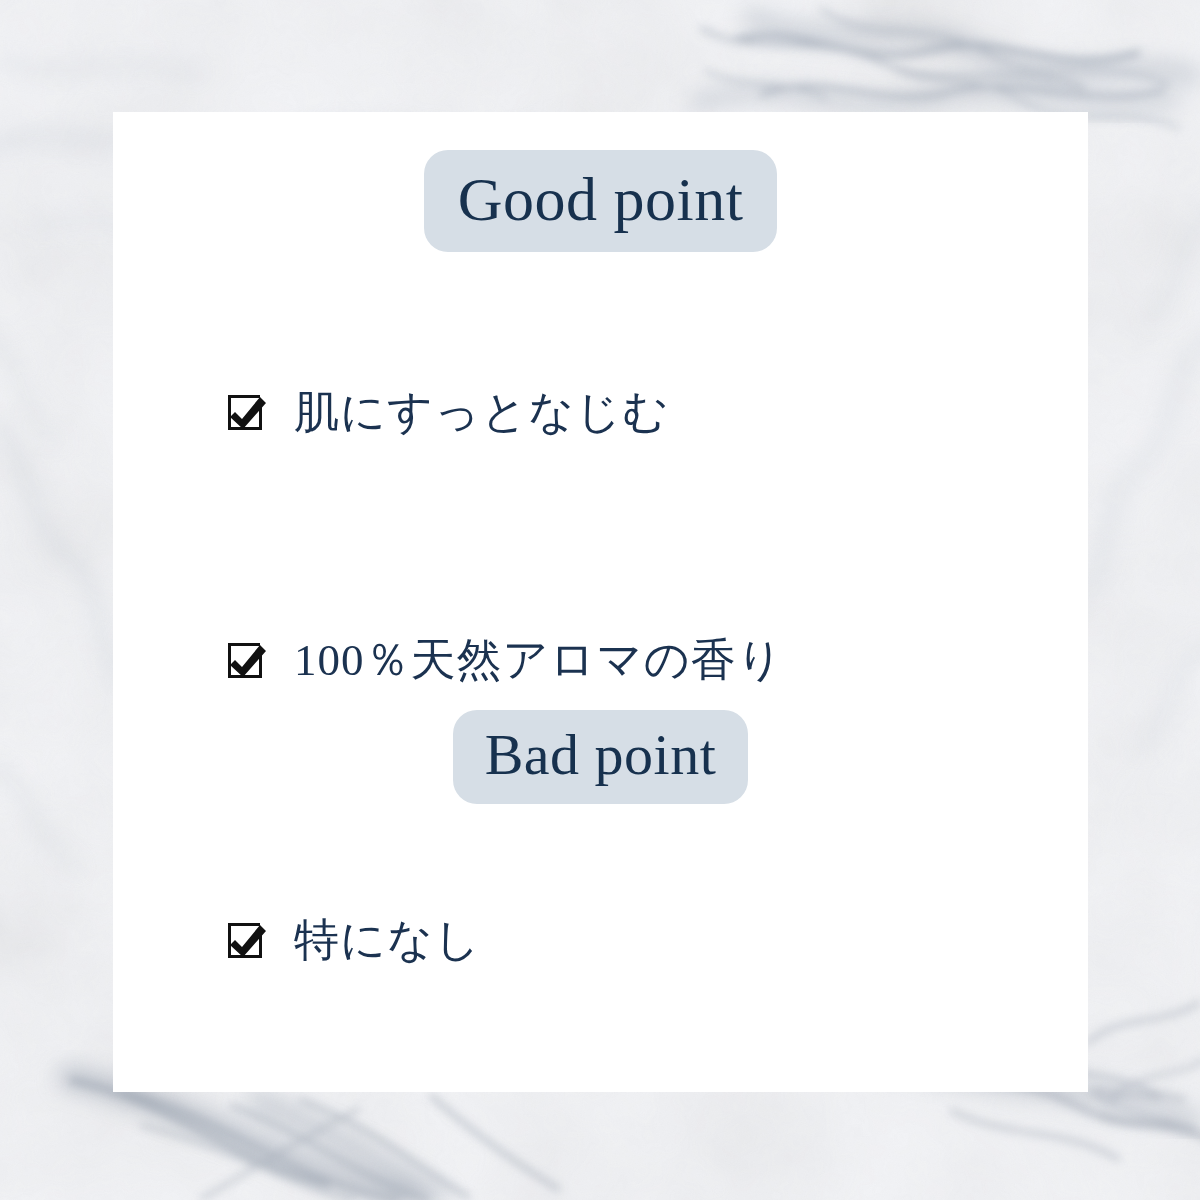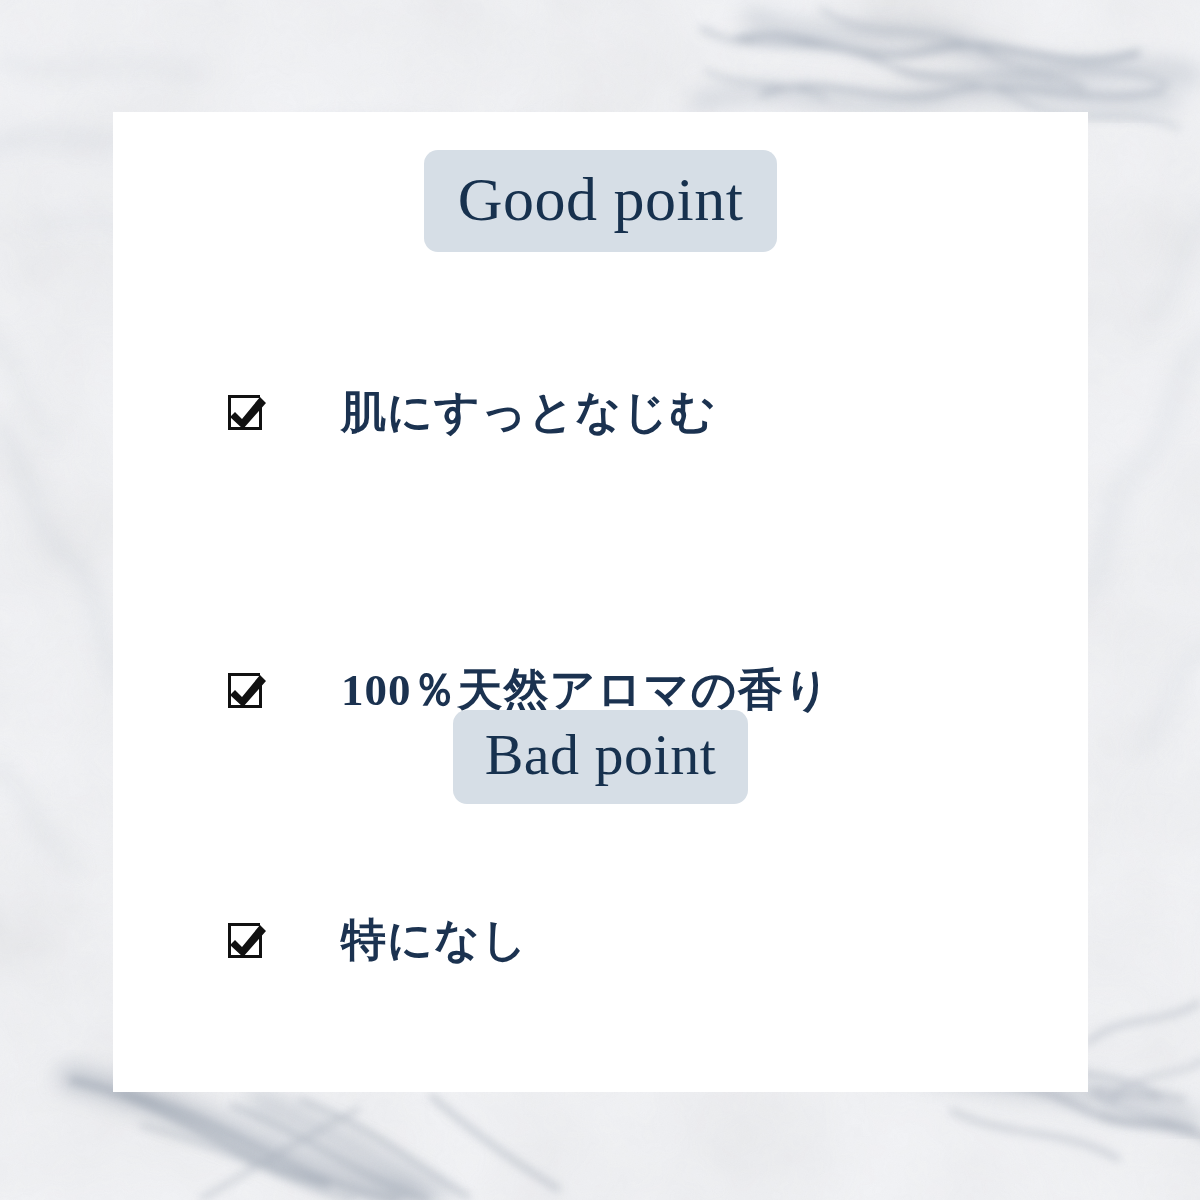--- a/index.html
+++ b/index.html
@@ -68,21 +68,21 @@
   .pill-row {
     position: absolute;
     left: 0;
     width: 975px;
     display: flex;
     justify-content: center;
   }
   .pill {
     display: inline-block;
     background: #d6dee6;
-    border-radius: 14px;
+    border-radius: 24px;
     color: #17314e;
     font-family: "Liberation Serif", "DejaVu Serif", serif;
     letter-spacing: 0.5px;
     white-space: nowrap;
   }
   .pill-good {
     font-size: 62px;
     line-height: 1.0;
     padding: 18px 34px 22px 34px;
   }
@@ -91,22 +91,21 @@
     line-height: 1.0;
     padding: 16px 32px 20px 32px;
   }
 
   
   .row {
     position: absolute;
     left: 108px;
     display: flex;
     align-items: center;
-    gap: 68px;
-    font-weight: bold;
+    gap: 21px;
   }
   .cb {
     flex: 0 0 auto;
     width: 52px;
     height: 52px;
     position: relative;
     display: block;
   }
   .cb svg {
     display: block;
@@ -231,21 +230,21 @@
           <svg viewBox="0 0 52 52" aria-hidden="true">
             <path d="M6 7 H40 V16 L33 23 V40 H10 V13 H29 L35 7 Z M6 7 V43 H42 V20" fill="none" stroke="#111111" stroke-width="0"></path>
             <path d="M7 8 H39 V11 H10 V40 H38 V21 L41 18 V43 H7 Z" fill="#111111"></path>
             <path d="M14 25 L21 32 L39 10 L45 16 L22 42 L9 30 Z" fill="#111111"></path>
           </svg>
         </span>
         <span class="row-text">肌にすっとなじむ</span>
       </div>
 
 
-      <div class="row" style="top: 553px;">
+      <div class="row" style="top: 523px;">
         <span class="cb">
           <svg viewBox="0 0 52 52" aria-hidden="true">
             <path d="M7 8 H39 V11 H10 V40 H38 V21 L41 18 V43 H7 Z" fill="#111111"></path>
             <path d="M14 25 L21 32 L39 10 L45 16 L22 42 L9 30 Z" fill="#111111"></path>
           </svg>
         </span>
         <span class="row-text">100％天然アロマの香り</span>
       </div>
 
       <div class="pill-row" style="top: 598px; align-items: flex-end;">

